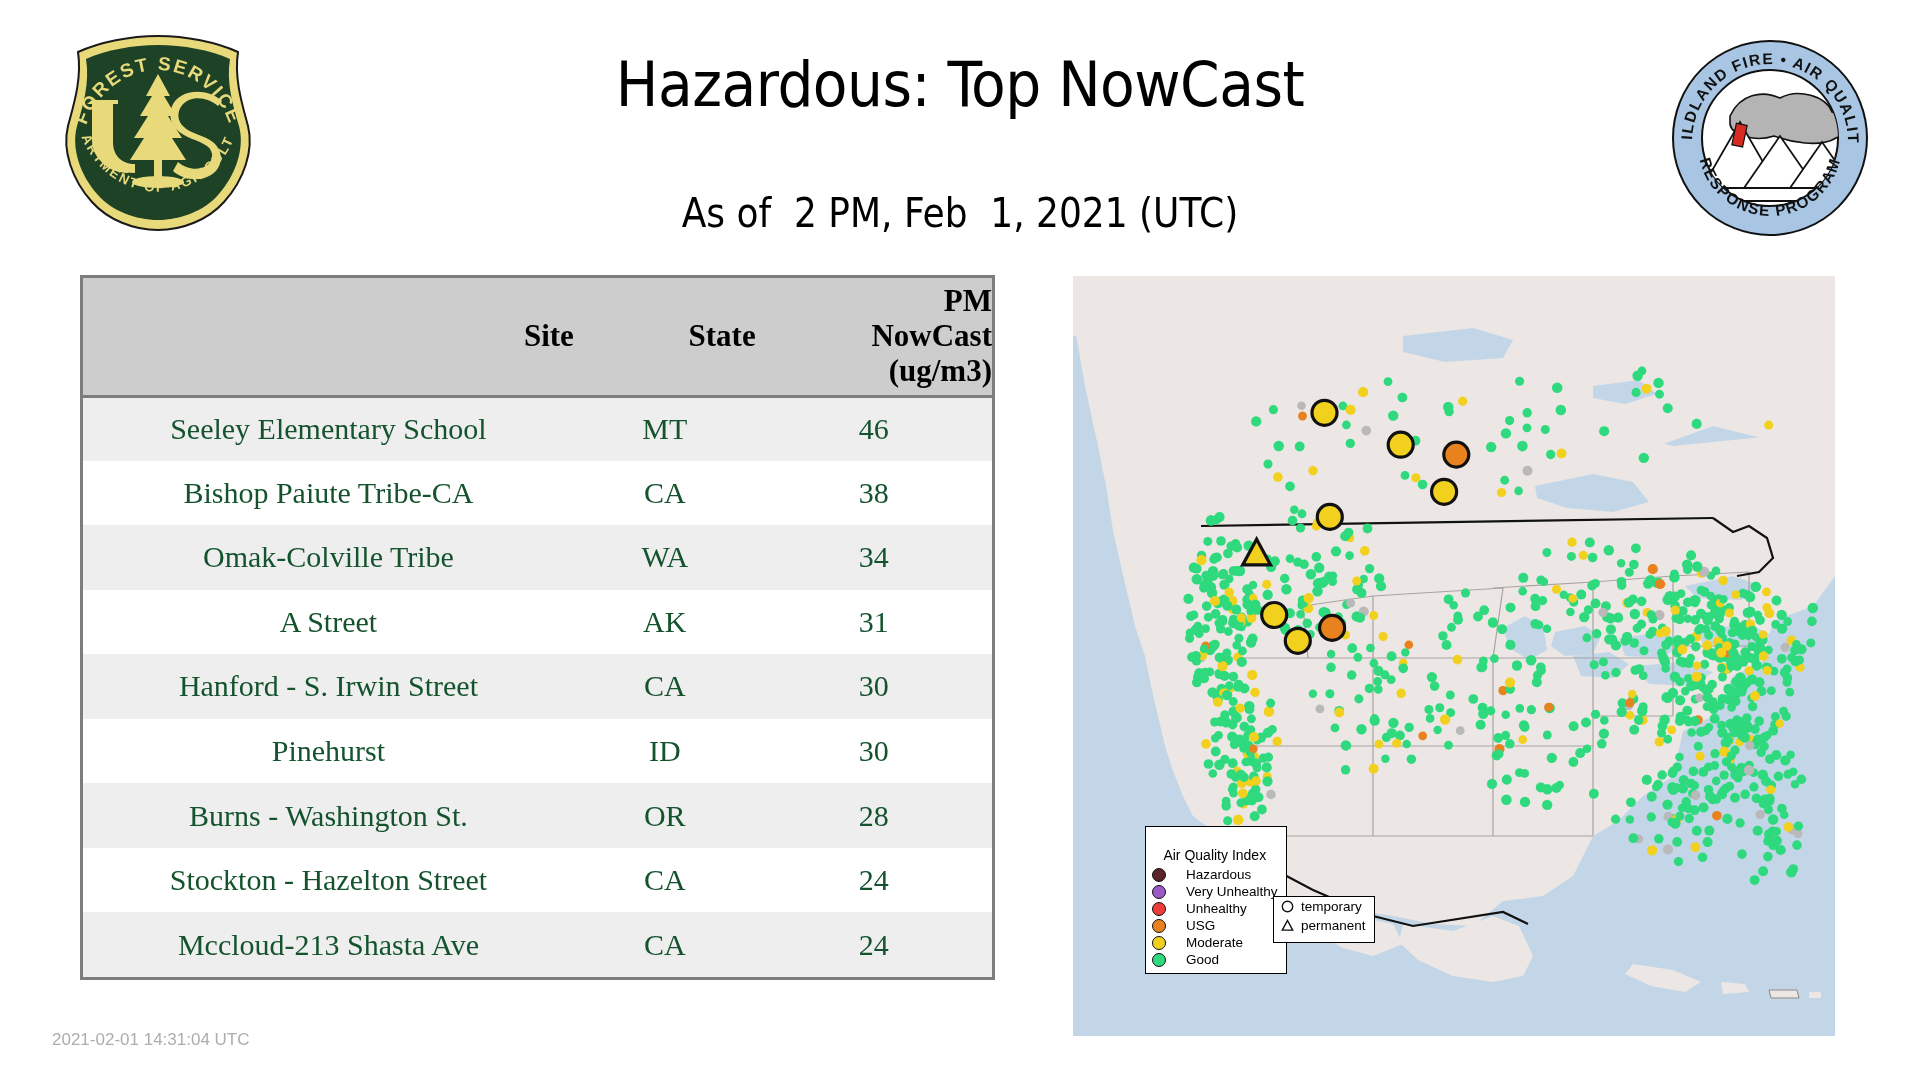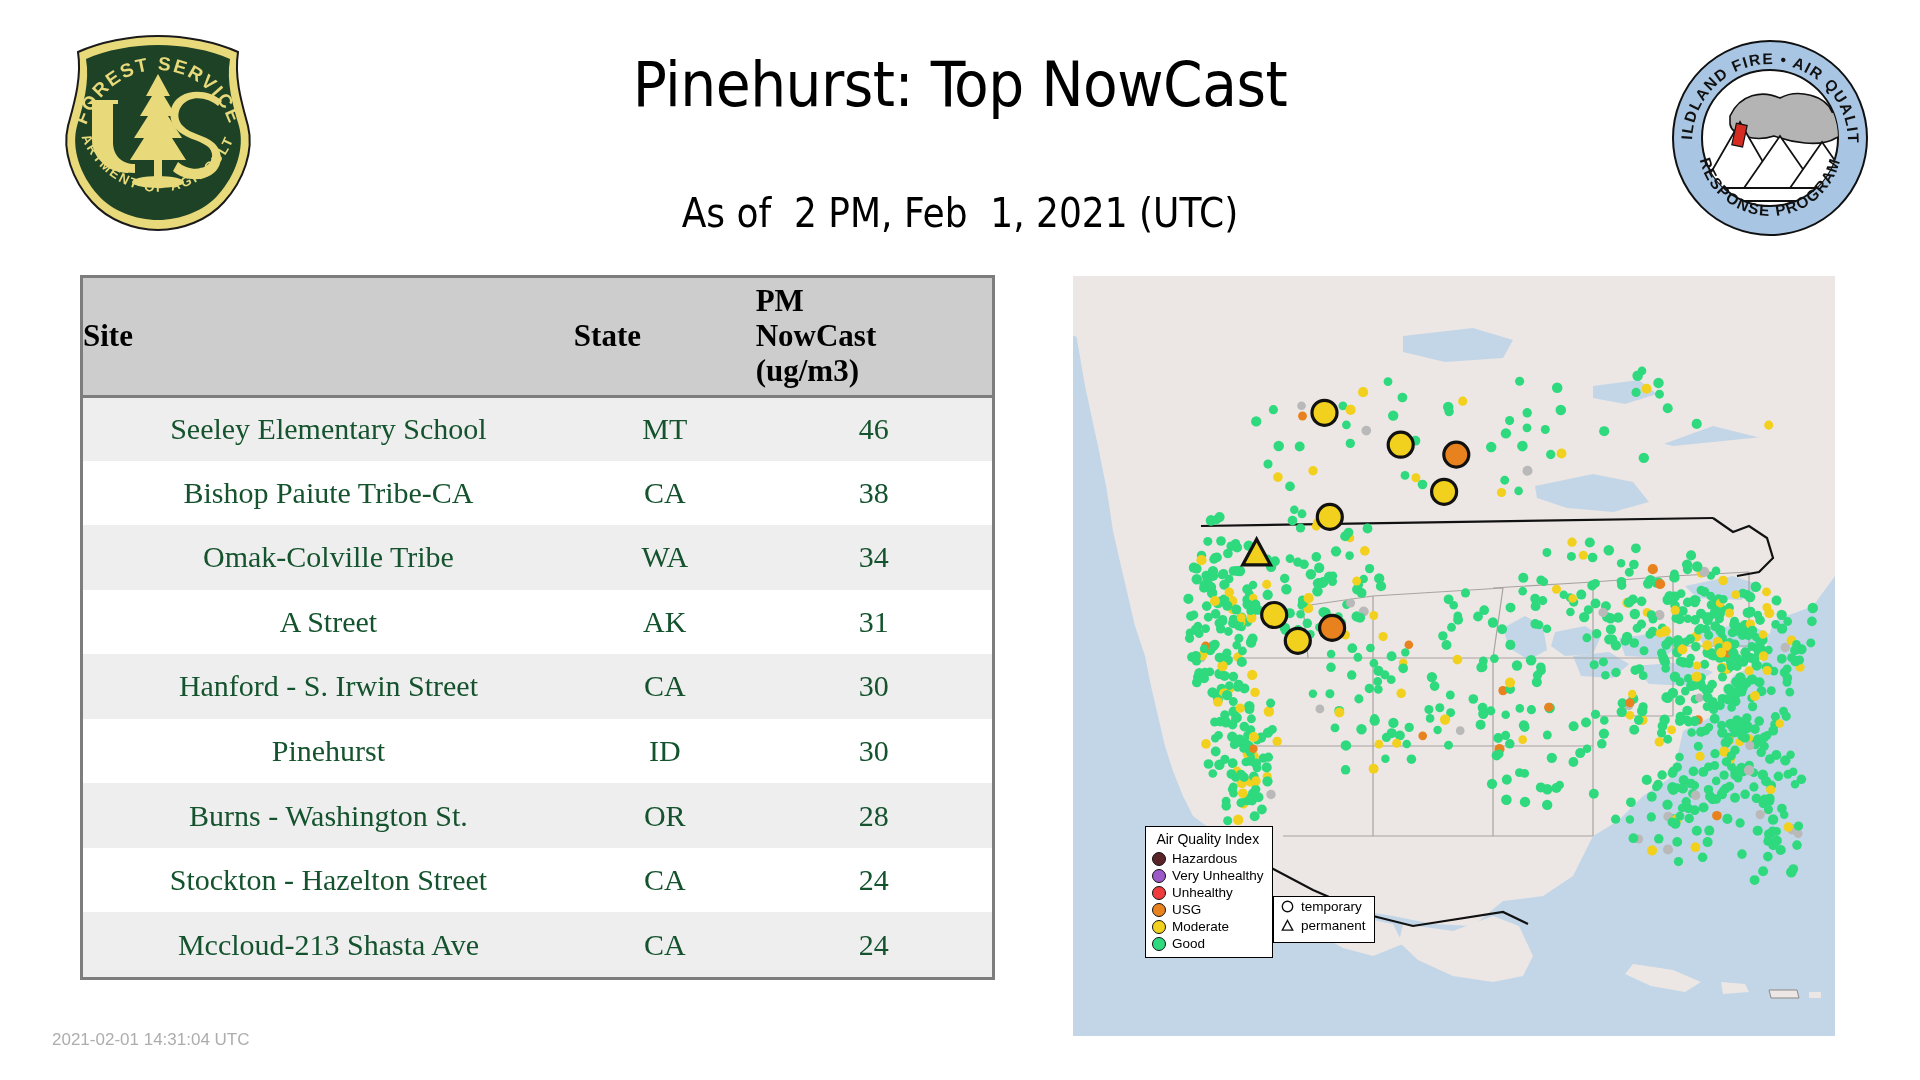--- a/index.html
+++ b/index.html
@@ -35,21 +35,21 @@
     position: absolute; left: 80px; top: 275px;
     width: 915px; height: 705px;
     border: 3px solid #7d7d7d;
     background: #fff;
   }
   table.aqi { width: 100%; height: 100%; border-collapse: collapse; table-layout: fixed; }
   table.aqi th {
     background: #cdcdcd;
     font-family: "Liberation Serif", "DejaVu Serif", serif;
     font-weight: bold; font-size: 31px; color: #000;
-    text-align: left; vertical-align: middle;
+    text-align: right; vertical-align: middle;
     border-bottom: 3px solid #7d7d7d;
     padding: 6px 0;
     height: 118px;
     line-height: 1.12;
   }
   table.aqi th.c-site  { width: 54%; }
   table.aqi th.c-state { width: 20%; }
   table.aqi th.c-val   { width: 26%; }
   table.aqi td {
     font-family: "Liberation Serif", "DejaVu Serif", serif;
@@ -66,26 +66,26 @@
     width: 762px; height: 760px;
     background: #c3d6e8;
     overflow: hidden;
   }
   .map-svg { position: absolute; inset: 0; width: 100%; height: 100%; display: block; }
 
   
   .legend-aqi {
     position: absolute; left: 72px; top: 550px;
     background: #fff; border: 1.5px solid #000;
-    padding: 4px 8px 5px 6px;
+    padding: 20px 8px 5px 6px;
     font-family: "Liberation Sans", sans-serif;
     font-size: 13.5px; color: #000; line-height: 1.0;
   }
   .legend-aqi .lg-title { font-size: 14px; text-align: center; margin: 1px 0 4px 0; }
-  .legend-aqi .lg-row { display: flex; align-items: center; gap: 6px; height: 17px; }
+  .legend-aqi .lg-row { display: flex; align-items: center; gap: 20px; height: 17px; }
   .legend-aqi .sw {
     width: 14px; height: 14px; border-radius: 50%;
     border: 1.4px solid #111; flex: 0 0 auto;
   }
 
   .legend-site {
     position: absolute; left: 200px; top: 620px;
     background: #fff; border: 1.5px solid #000;
     padding: 3px 8px 4px 5px;
     font-family: "Liberation Sans", sans-serif;
@@ -131,21 +131,21 @@
       <path d="M160 76 c-8-7-20-10-29-6 -11 5-14 18-6 26 7 8 22 9 31 17 10 9 9 25-3 32
                -11 7-28 5-38-4 l5-9 c8 7 20 9 28 4 8-5 8-15 1-20 -8-6-23-8-31-17
                -9-10-7-26 5-33 12-7 30-5 41 5 z" fill="#e8d97a"></path>
 
       <path d="M100 44 L112 66 L106 66 L118 86 L110 86 L124 108 L114 108 L128 130 L104 130 L104 150
                L96 150 L96 130 L72 130 L86 108 L76 108 L90 86 L82 86 L94 66 L88 66 Z" fill="#e8d97a"></path>
       <ellipse cx="100" cy="152" rx="26" ry="6" fill="#e8d97a"></ellipse>
     </svg>
   </div>
 
-  <div class="title">Pinehurst: Top NowCast</div>
+  <div class="title">Hazardous: Top NowCast</div>
   <div class="subtitle">As of  2 PM, Feb  1, 2021 (UTC)</div>
 
   <div class="aq-logo">
     <svg viewBox="0 0 200 200" width="200" height="200" aria-label="Wildland Fire Air Quality Response Program">
       <defs>
         <path id="sealTop" d="M 22 104 A 78 78 0 0 1 178 104"></path>
         <path id="sealBot" d="M 28 106 A 72 72 0 0 0 172 106"></path>
         <clipPath id="innerClip">
             <circle cx="100" cy="100" r="68"></circle>
           </clipPath>

